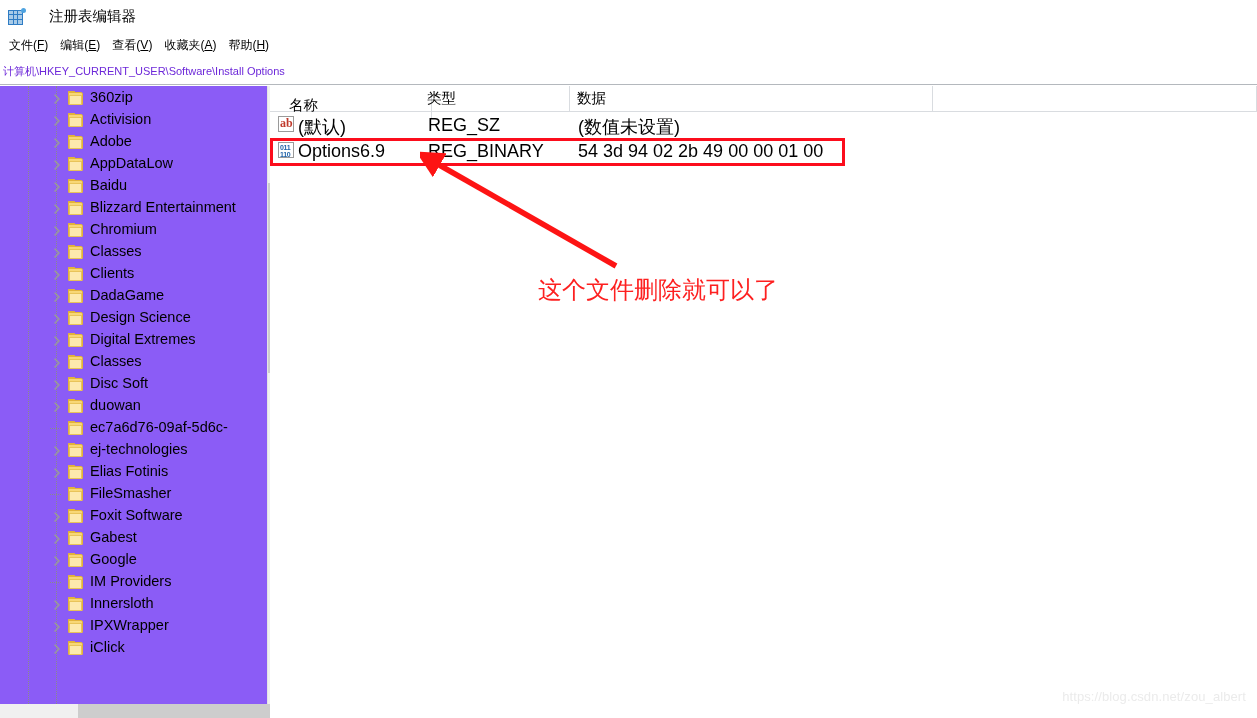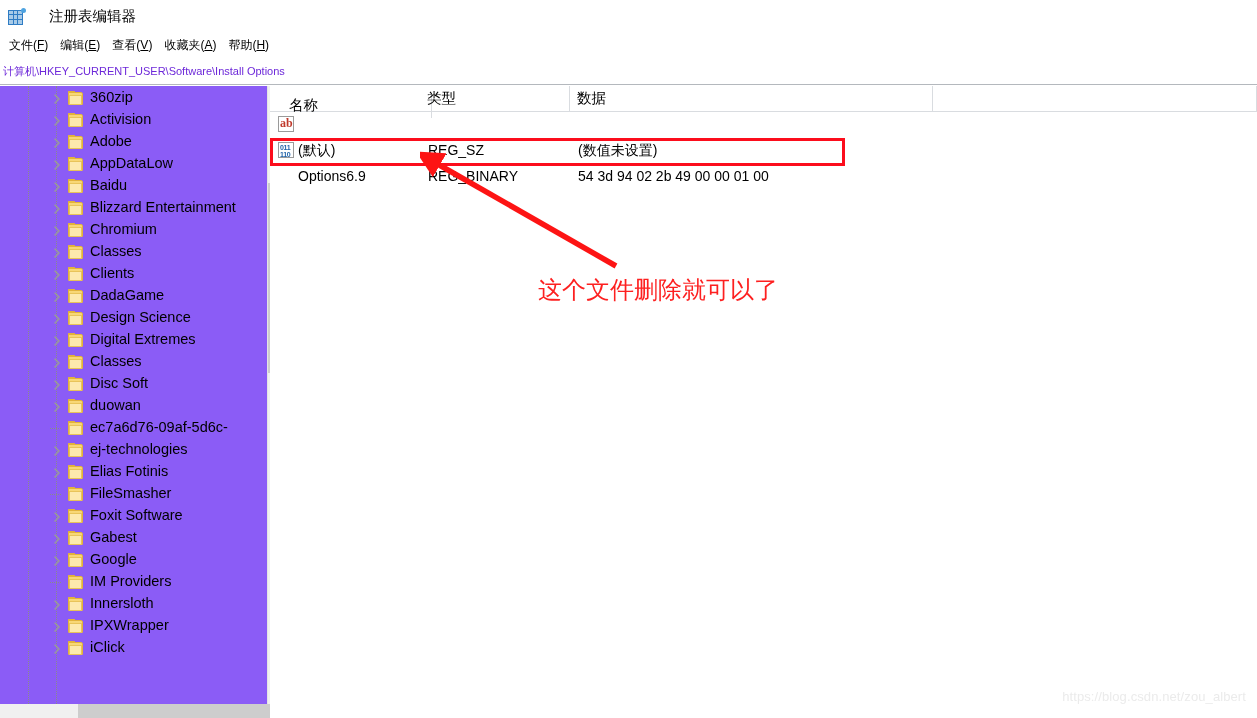--- a/index.html
+++ b/index.html
@@ -282,25 +282,24 @@
     position: absolute;
     left: 0;
     height: 26px;
     width: 987px;
     display: flex;
     align-items: center;
     cursor: default;
   }
   .cell {
     position: absolute;
-    font-size: 14px;
+    font-size: 18px;
     color: #000000;
     white-space: nowrap;
     top: 3px;
-    margin-top: 27px;
   }
   .row-icon {
     position: absolute;
     left: 8px;
     top: 4px;
     width: 17px;
     height: 17px;
   }
   
   .icon-ab {

